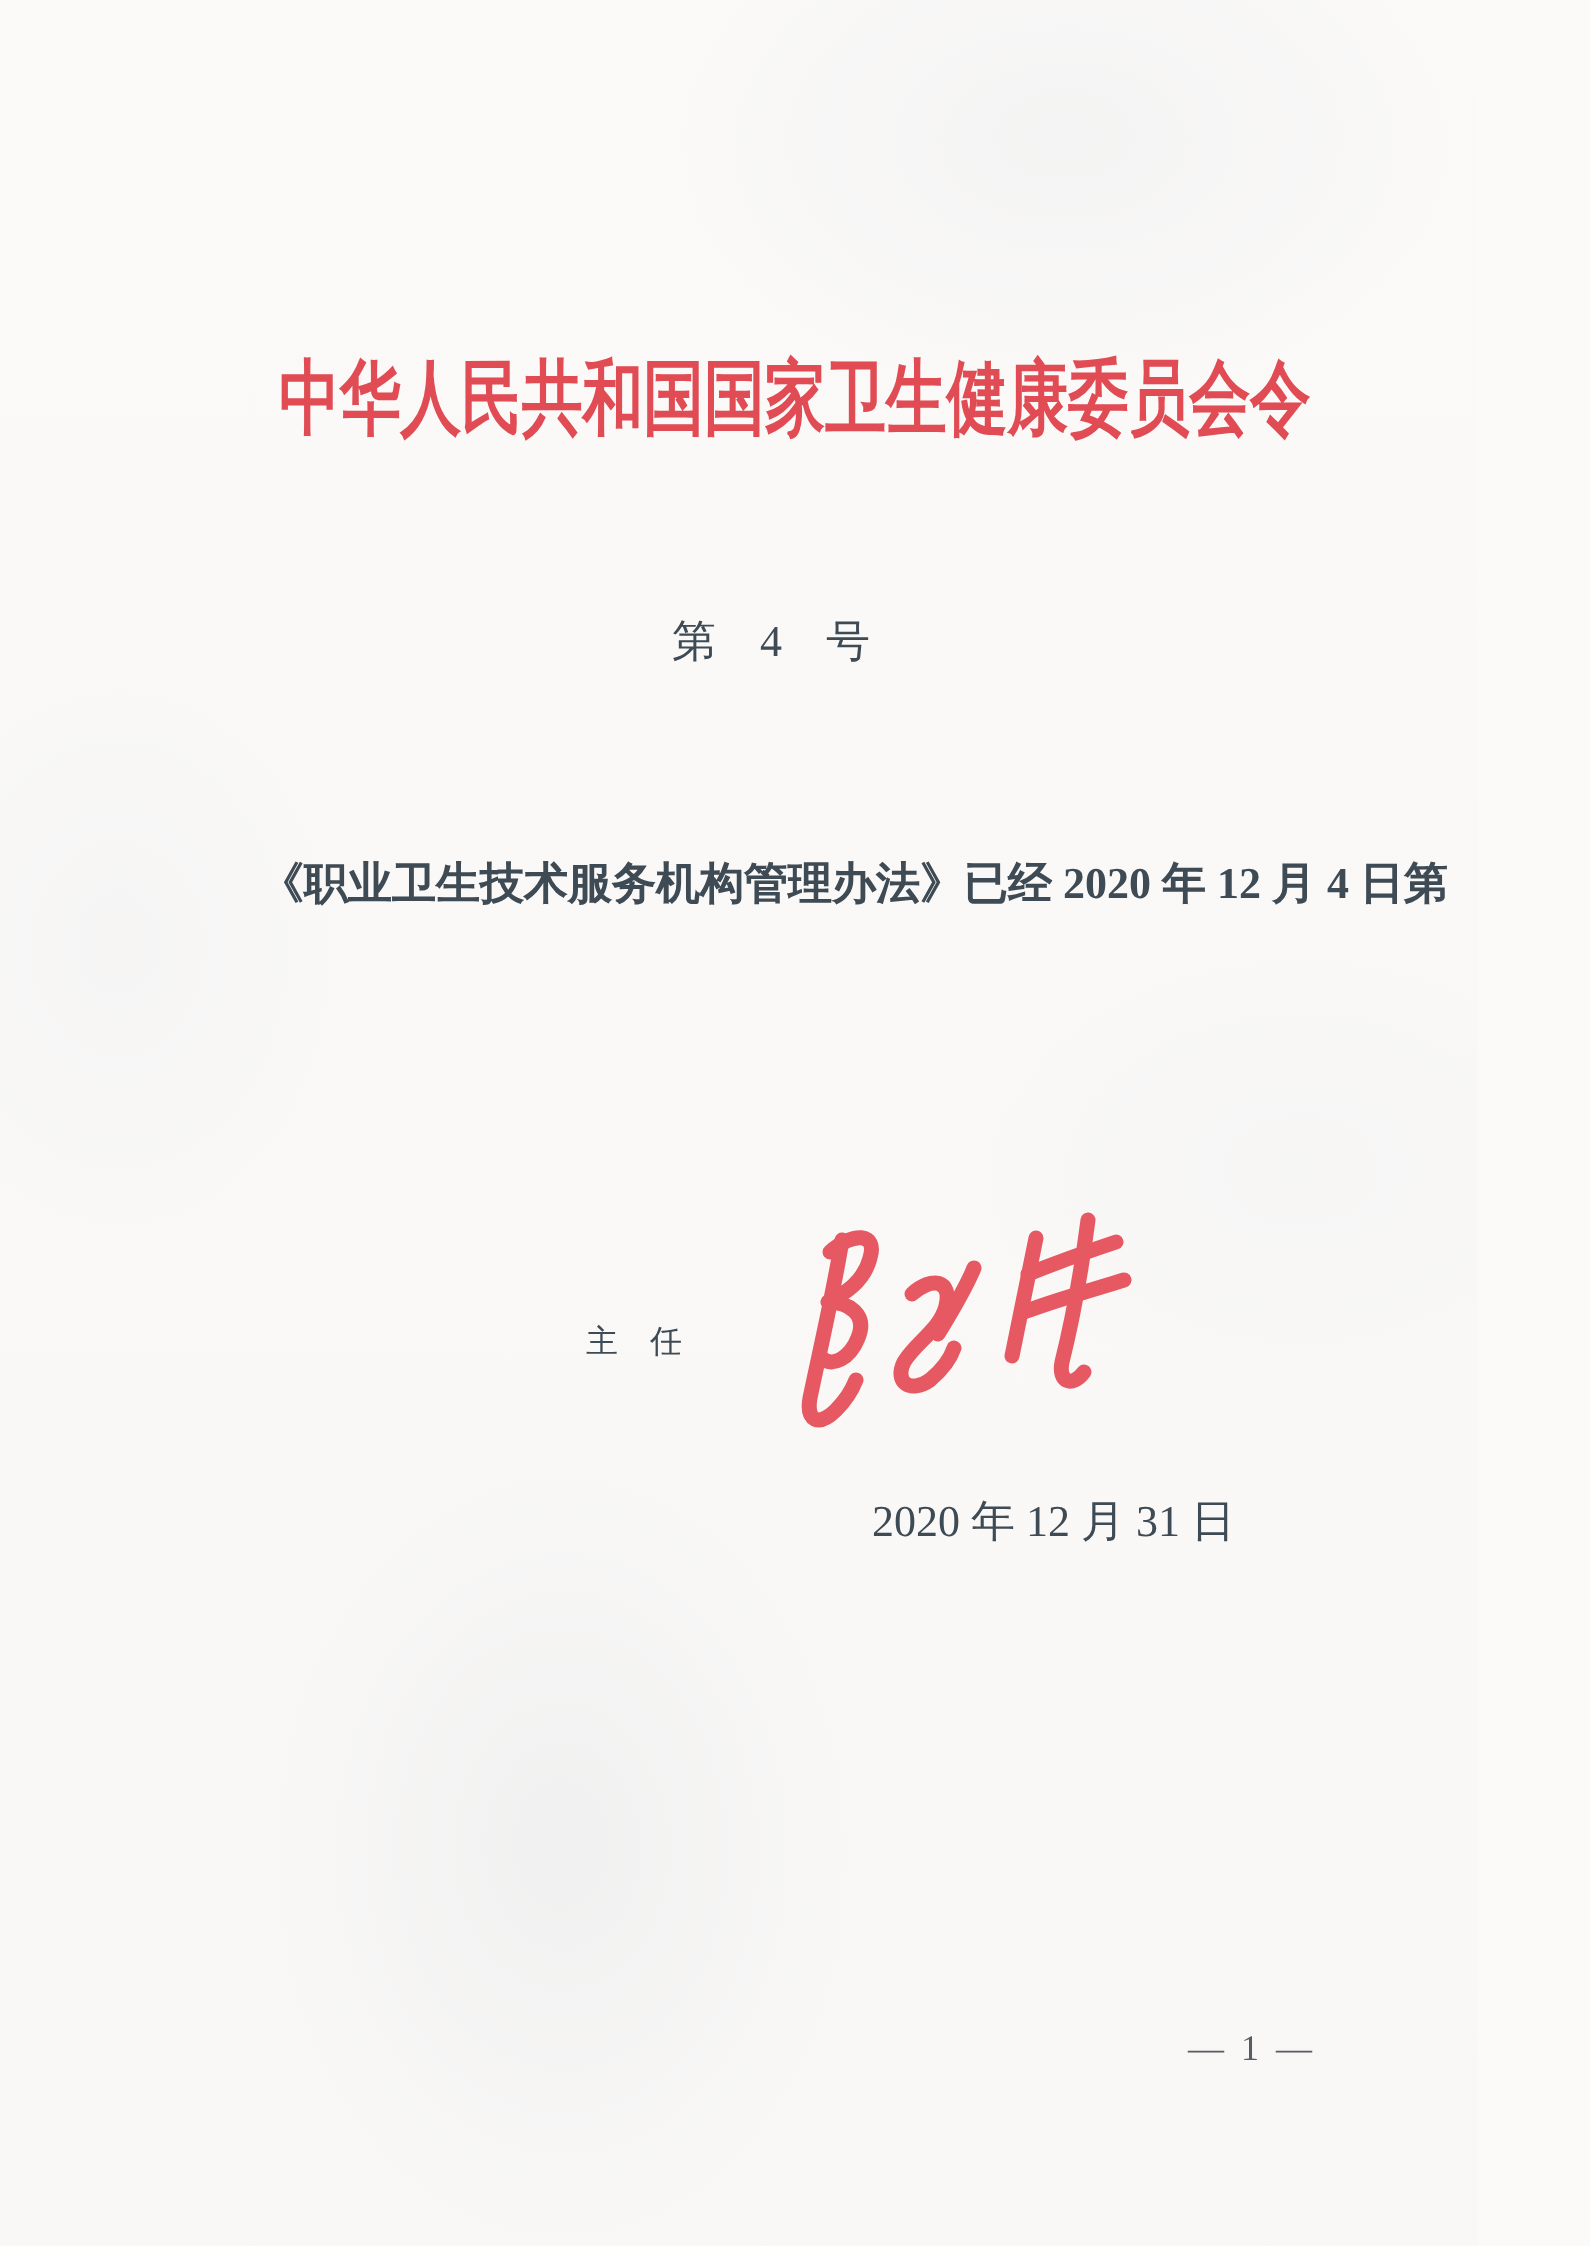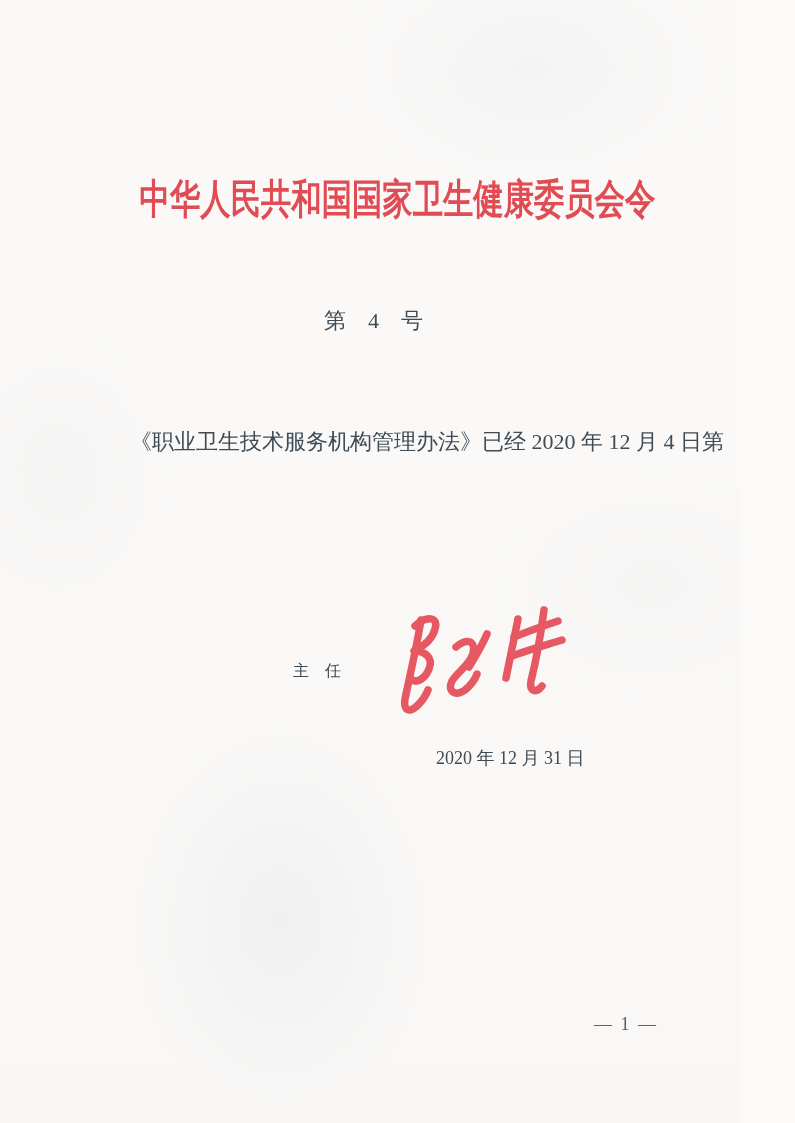--- a/index.html
+++ b/index.html
@@ -40,33 +40,33 @@
     font-size:41px;
     font-weight:bold;
     color:var(--title-red);
     transform:scaleX(0.74);
     transform-origin:center;
     white-space:nowrap;
     letter-spacing:0;
   }
   .order-number{
     position:absolute;
-    top:306px;left:324px;
+    top:306px;left:336px;
     font-size:22px;
     color:var(--body-text);
     white-space:nowrap;
   }
   .body-text{
     position:absolute;
     top:424px;left:85px;width:640px;
     font-size:22px;
     line-height:35px;
     color:var(--body-text);
   }
-  .body-line{white-space:nowrap;}
+  .body-line{white-space:nowrap;font-weight:bold;}
   .body-line.indent{padding-left:45px;}
   .signer-title{
     position:absolute;
     top:661px;left:293px;
     font-size:16px;
     color:var(--body-text);
     white-space:nowrap;
   }
   .signature{
     position:absolute;
@@ -76,21 +76,21 @@
   .signature path{
     fill:none;
     stroke:var(--signature-red);
     stroke-width:7.5;
     stroke-linecap:round;
     stroke-linejoin:round;
   }
   .issue-date{
     position:absolute;
     top:746px;left:436px;
-    font-size:18px;
+    font-size:22px;
     color:var(--body-text);
     white-space:nowrap;
   }
   .page-number{
     position:absolute;
     top:1014px;left:594px;
     font-size:18px;
     letter-spacing:2px;
     color:var(--muted-text);
     white-space:nowrap;

